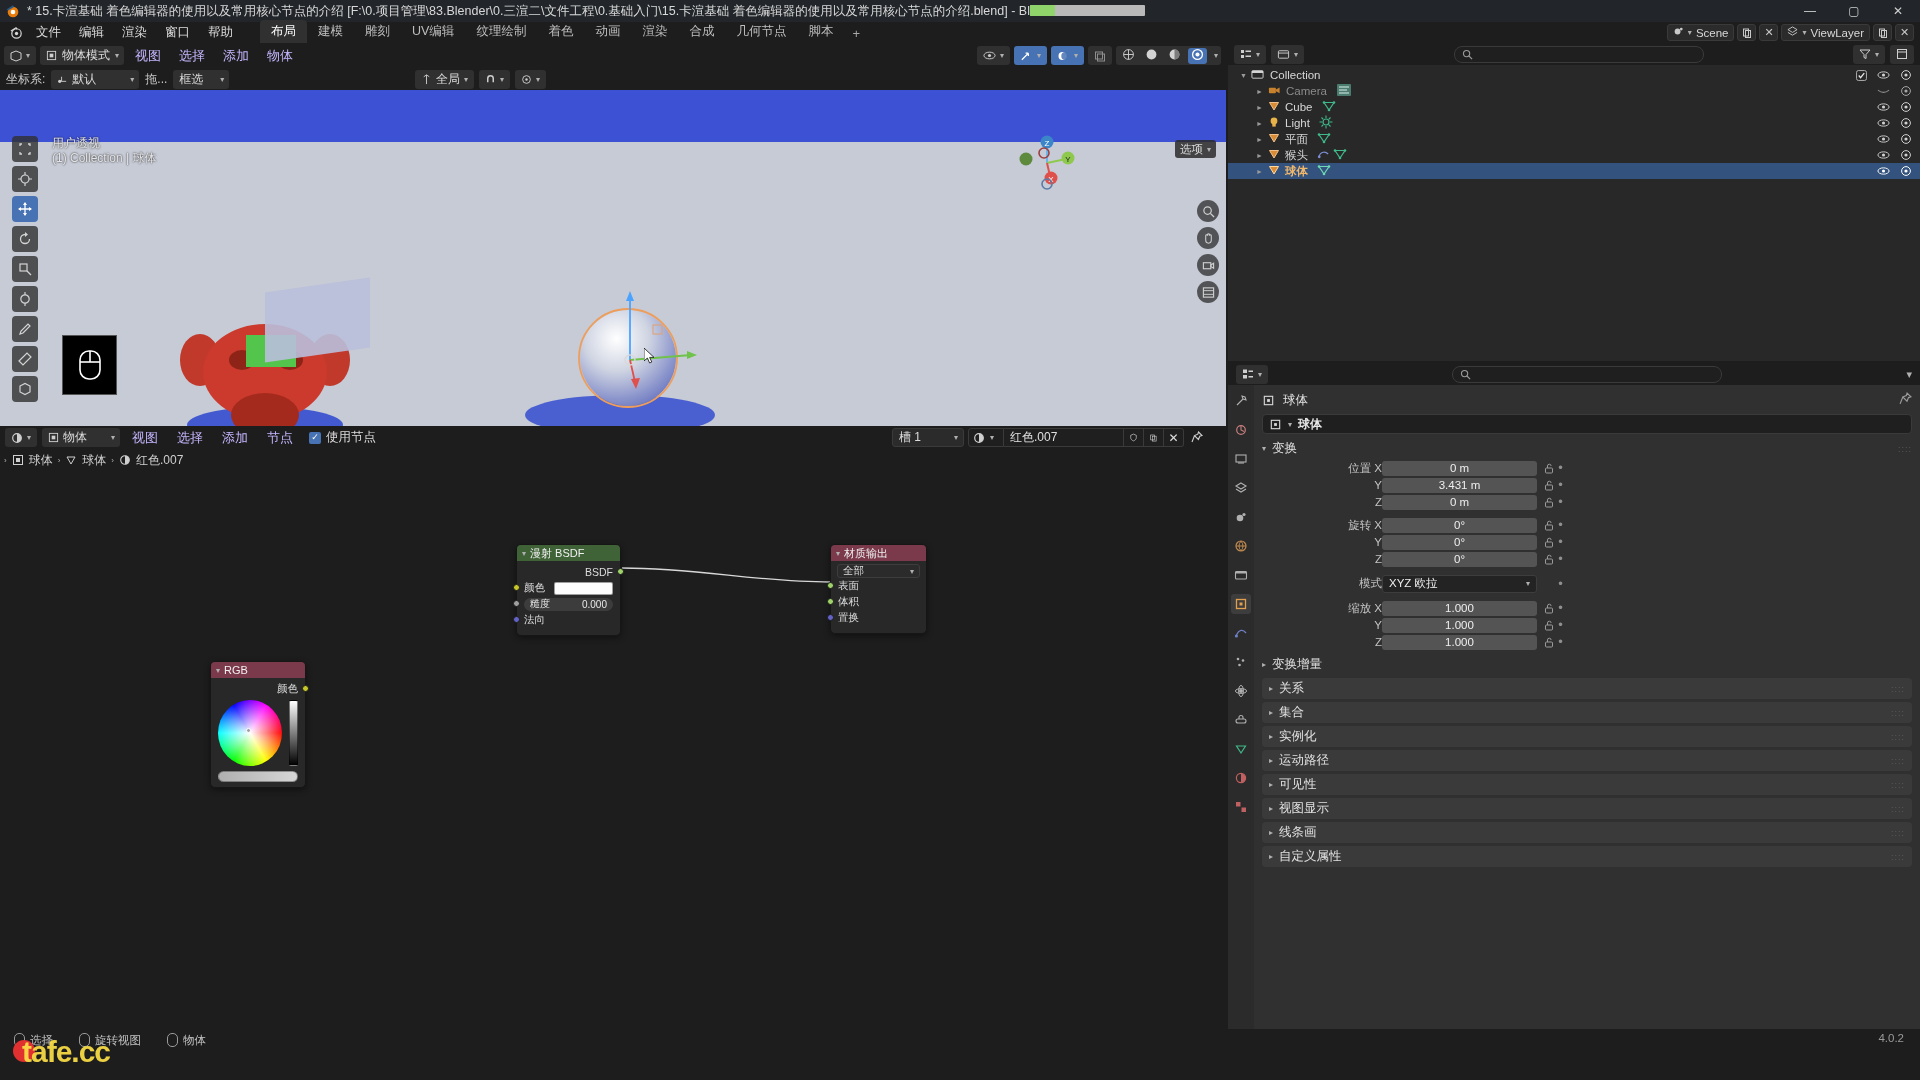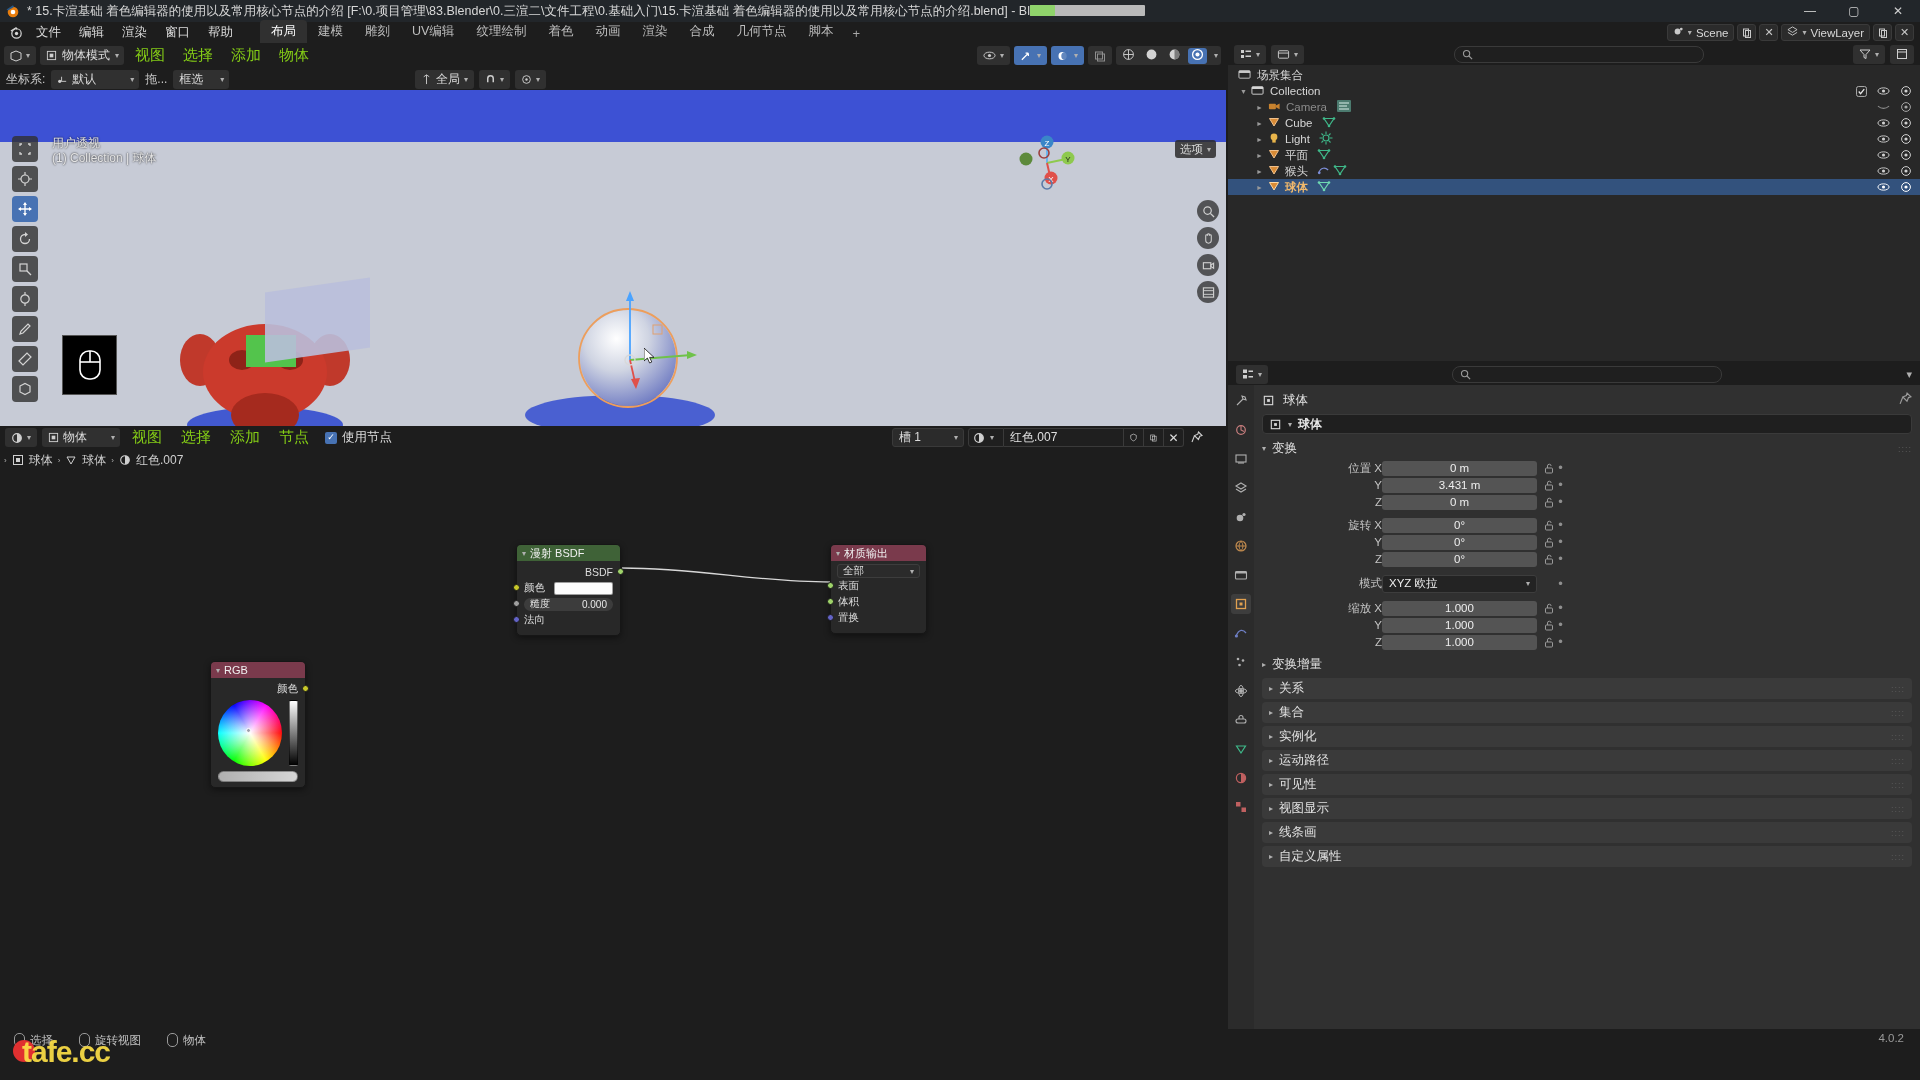--- a/index.html
+++ b/index.html
@@ -47,21 +47,21 @@
     background:#393939; overflow:hidden; }
   .vp-header { position:absolute; left:0; top:0; width:1226px; height:25px;
     background:#1d1d1d; display:flex; align-items:center; padding-left:4px; gap:4px; }
   .vp-header2 { position:absolute; left:0; top:25px; width:1226px; height:22px;
     background:#1d1d1d; display:flex; align-items:center; padding-left:6px; gap:6px; }
   .hdr-btn { height:19px; background:#303030; border-radius:3px; display:flex;
     align-items:center; padding:0 6px; gap:4px; font-size:12px; color:#dcdcdc; }
   .hdr-drop { height:19px; background:#303030; border-radius:3px; display:flex;
     align-items:center; padding:0 5px 0 6px; gap:5px; font-size:12px; color:#dcdcdc;
     min-width:74px; justify-content:space-between;}
-  .hdr-menu { font-size:15px; color:#84cc16; padding:2px 7px; }
+  .hdr-menu { font-size:13px; color:#c4b5fd; padding:2px 7px; }
   .hdr-lbl { font-size:12px; color:#c8c8c8; }
   .chev { font-size:8px; color:#b0b0b0; }
 
   .vp-canvas { position:absolute; left:0; top:47px; width:1226px; height:336px;
     overflow:hidden; }
   .sky { position:absolute; left:0; top:0; width:100%; height:100%;
     background:#3d51d4; }
   .floor { position:absolute; left:-120px; top:52px; width:1500px; height:420px;
     background:#c7cbd6; transform: perspective(500px) rotateX(58deg);
     transform-origin: 50% 0%; }
@@ -797,29 +797,20 @@
       <div class="hdr-btn">
         <svg width="12" height="12" viewBox="0 0 12 12">
             <rect x="1.5" y="1.5" width="9" height="9" fill="none" stroke="#cfcfcf"></rect>
             <path d="M1.5 4 H10.5" stroke="#cfcfcf"></path>
           </svg>
       </div>
     </div>
 
     <div class="ol-body">
 
-      <div class="ol-row" style="padding-left:10px;">
-        <span style="margin-right:6px;">
-          <svg width="13" height="12" viewBox="0 0 14 12">
-              <rect x="1" y="2.5" width="12" height="8" rx="1" fill="none" stroke="#c9c9c9"></rect>
-              <rect x="1" y="2.5" width="12" height="2.4" fill="#c9c9c9"></rect>
-            </svg>
-        </span>
-        <span>场景集合</span>
-      </div>
 
       <div class="ol-row" style="padding-left:10px;">
         <span class="ol-disc">▼</span>
         <span style="margin:0 6px 0 2px;">
           <svg width="13" height="12" viewBox="0 0 14 12">
               <rect x="1" y="2.5" width="12" height="8" rx="1" fill="none" stroke="#d6d6d6"></rect>
               <rect x="1" y="2.5" width="12" height="2.4" fill="#d6d6d6"></rect>
             </svg>
         </span>
         <span>Collection</span>

